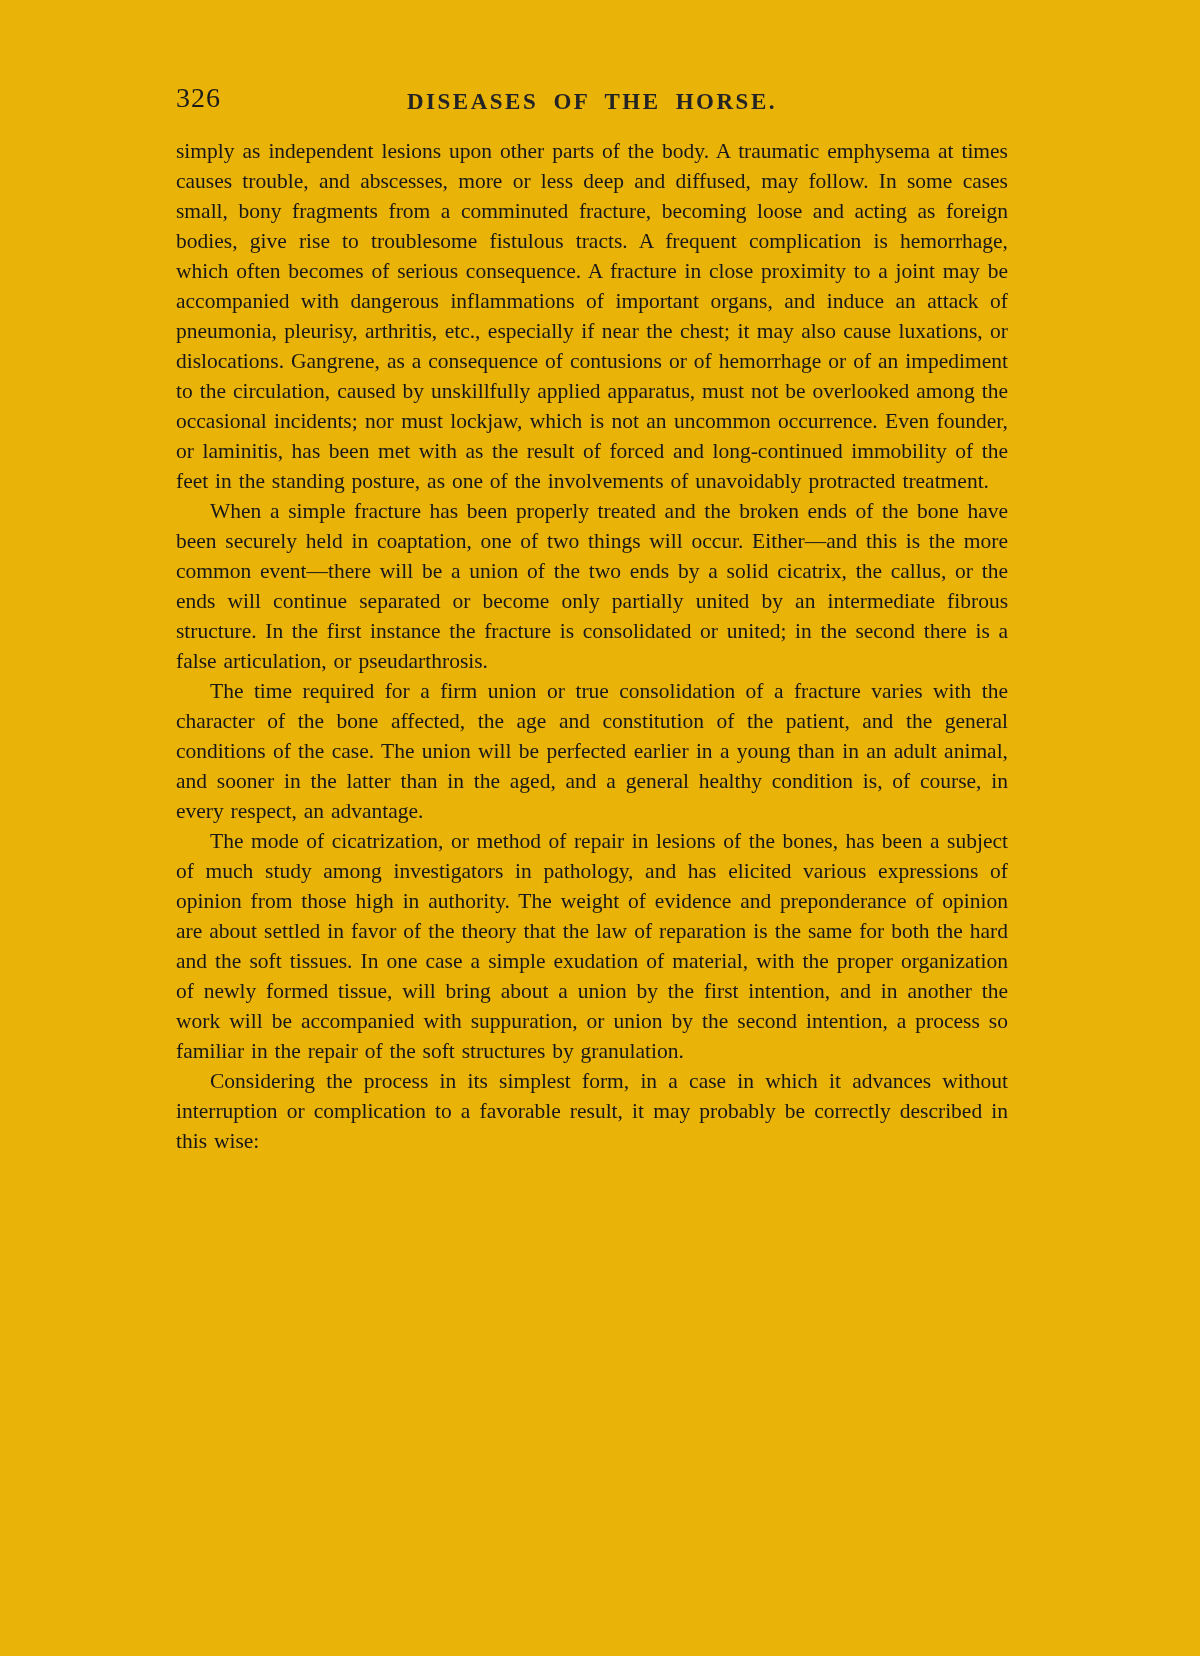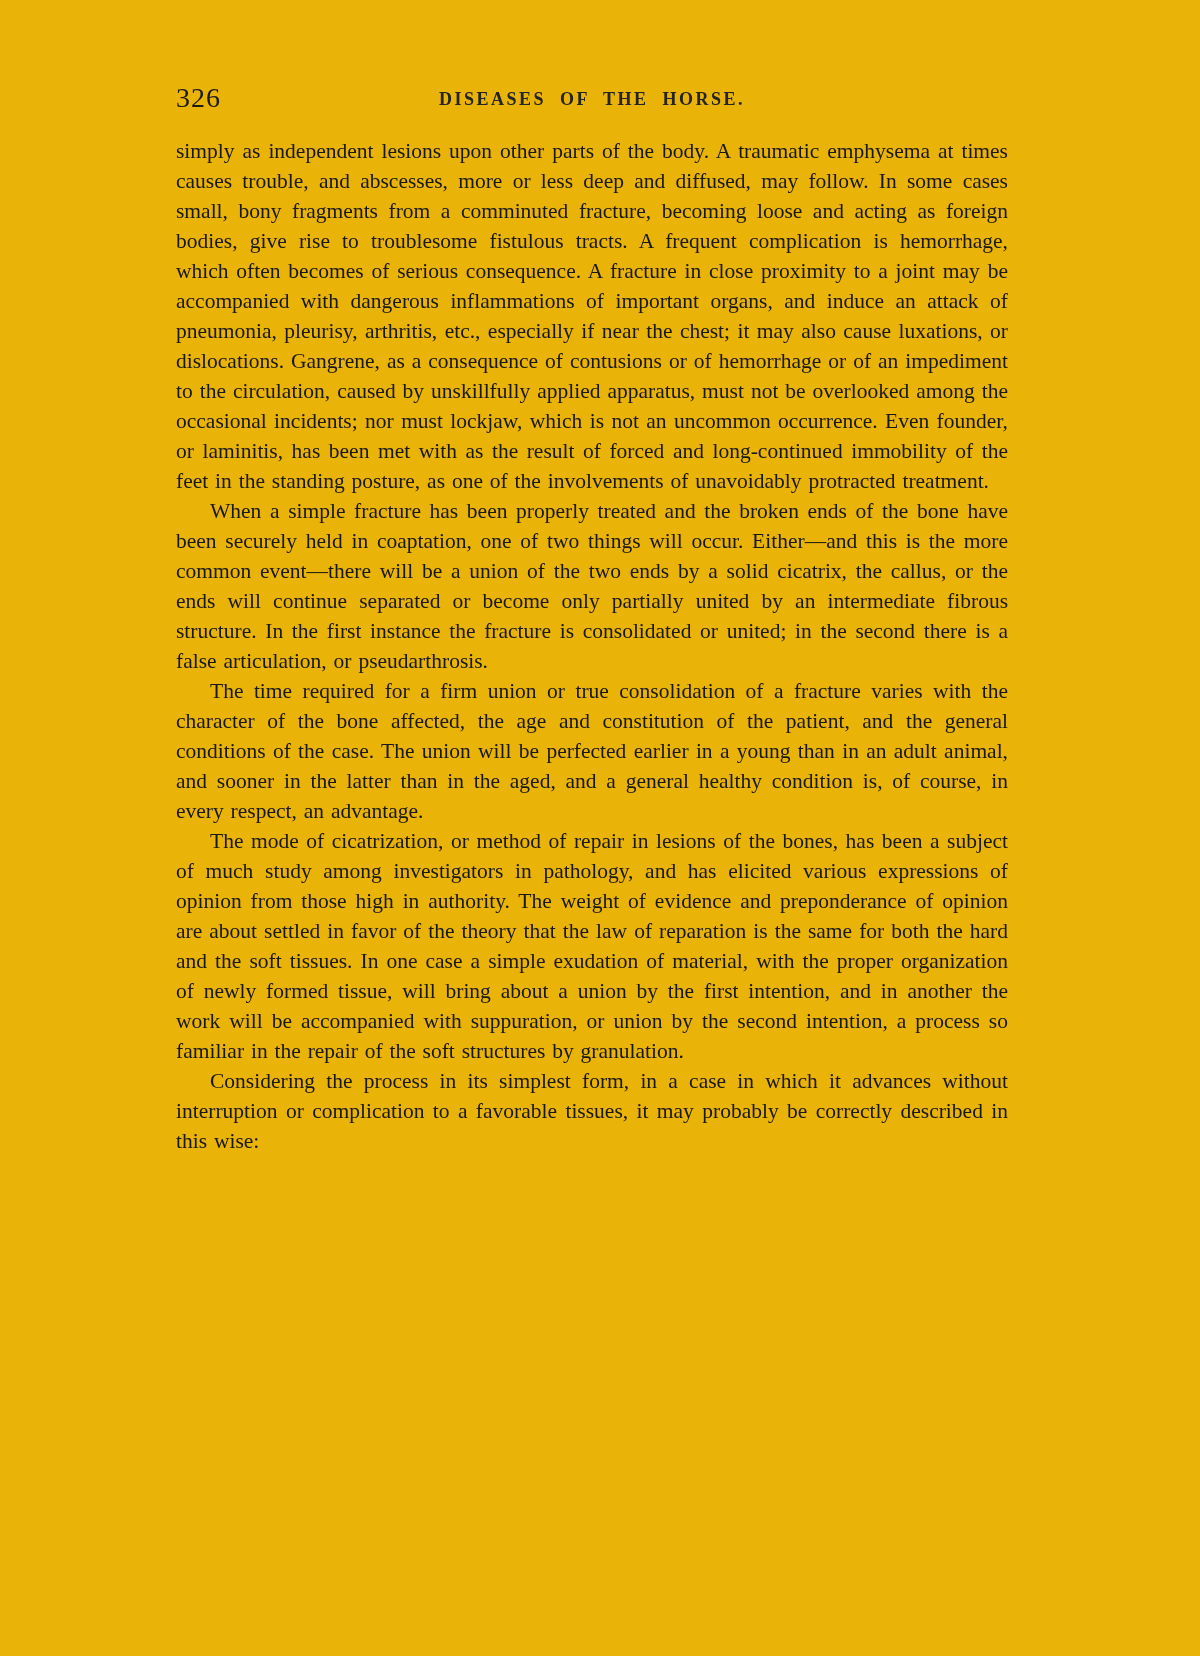--- a/index.html
+++ b/index.html
@@ -35,21 +35,21 @@
     font-size: 28px;
     letter-spacing: 1px;
     color: #1b1b1b;
   }
   .running-title {
     position: absolute;
     left: 0;
     right: 0;
     top: 7px;
     text-align: center;
-    font-size: 18px;
+    font-size: 23px;
     font-weight: bold;
     letter-spacing: 2.5px;
     word-spacing: 7px;
     color: #242424;
   }
   .body-text {
     font-size: 21.5px;
     line-height: 30px;
     text-align: justify;
     color: #181818;
@@ -71,16 +71,16 @@
   <div class="content">
     <div class="header">
       <span class="page-number">326</span>
       <span class="running-title">DISEASES OF THE HORSE.</span>
     </div>
     <div class="body-text">
       <p class="no-indent">simply as independent lesions upon other parts of the body. A traumatic emphysema at times causes trouble, and abscesses, more or less deep and diffused, may follow. In some cases small, bony fragments from a comminuted fracture, becoming loose and acting as foreign bodies, give rise to troublesome fistulous tracts. A frequent complication is hemorrhage, which often becomes of serious consequence. A fracture in close proximity to a joint may be accompanied with dangerous inflammations of important organs, and induce an attack of pneumonia, pleurisy, arthritis, etc., especially if near the chest; it may also cause luxations, or dislocations. Gangrene, as a consequence of contusions or of hemorrhage or of an impediment to the circulation, caused by unskillfully applied apparatus, must not be overlooked among the occasional incidents; nor must lockjaw, which is not an uncommon occurrence. Even founder, or laminitis, has been met with as the result of forced and long-continued immobility of the feet in the standing posture, as one of the involvements of unavoidably protracted treatment.</p>
       <p>When a simple fracture has been properly treated and the broken ends of the bone have been securely held in coaptation, one of two things will occur. Either—and this is the more common event—there will be a union of the two ends by a solid cicatrix, the callus, or the ends will continue separated or become only partially united by an intermediate fibrous structure. In the first instance the fracture is consolidated or united; in the second there is a false articulation, or pseudarthrosis.</p>
       <p>The time required for a firm union or true consolidation of a fracture varies with the character of the bone affected, the age and constitution of the patient, and the general conditions of the case. The union will be perfected earlier in a young than in an adult animal, and sooner in the latter than in the aged, and a general healthy condition is, of course, in every respect, an advantage.</p>
       <p>The mode of cicatrization, or method of repair in lesions of the bones, has been a subject of much study among investigators in pathology, and has elicited various expressions of opinion from those high in authority. The weight of evidence and preponderance of opinion are about settled in favor of the theory that the law of reparation is the same for both the hard and the soft tissues. In one case a simple exudation of material, with the proper organization of newly formed tissue, will bring about a union by the first intention, and in another the work will be accompanied with suppuration, or union by the second intention, a process so familiar in the repair of the soft structures by granulation.</p>
-      <p>Considering the process in its simplest form, in a case in which it advances without interruption or complication to a favorable tissues, it may probably be correctly described in this wise:</p>
+      <p>Considering the process in its simplest form, in a case in which it advances without interruption or complication to a favorable result, it may probably be correctly described in this wise:</p>
     </div>
   </div>
 </div>
 
 </body></html>

